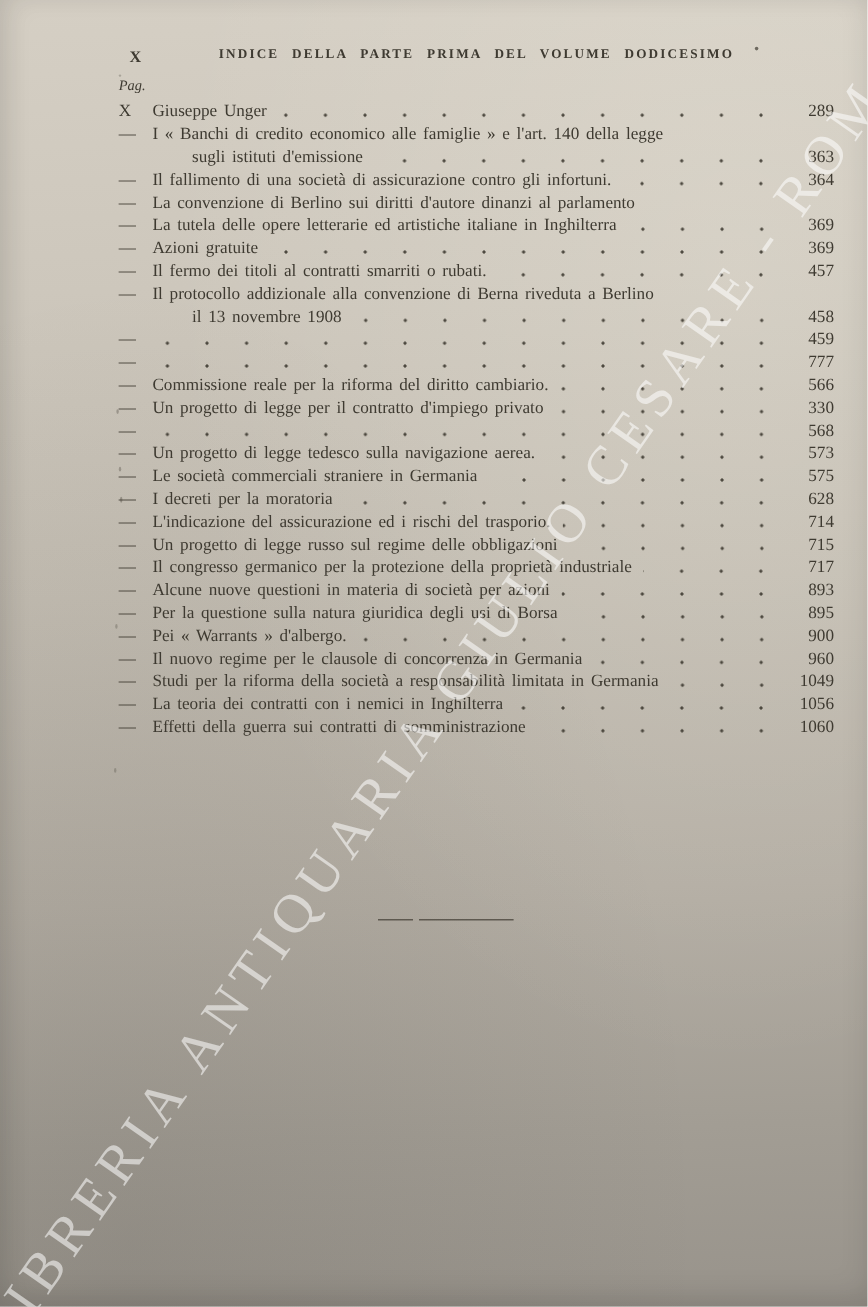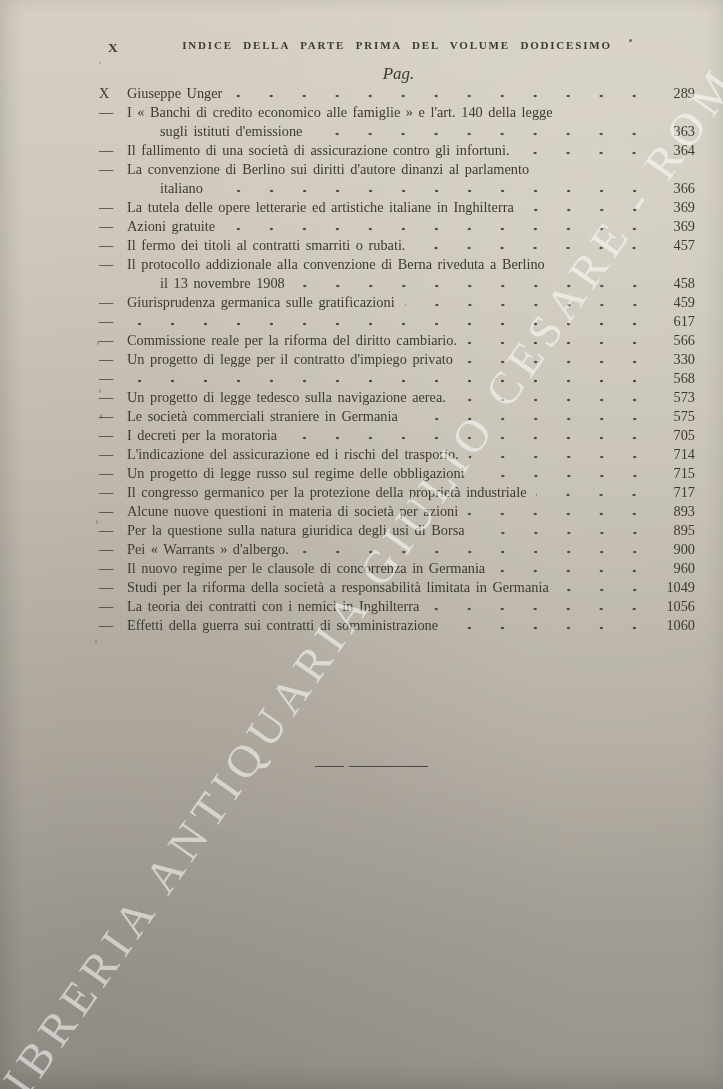--- a/index.html
+++ b/index.html
@@ -23,22 +23,22 @@
     color:rgba(255,255,255,0.55);pointer-events:none;z-index:5;
   }
   .folio{
     position:absolute;left:108px;top:40px;font-size:13.5px;font-weight:700;letter-spacing:1px;
   }
   .header-title{
     position:absolute;left:99px;top:39px;width:596px;text-align:center;
     font-size:11px;font-weight:700;letter-spacing:1.8px;word-spacing:6px;
   }
   .pag-label{
-    position:absolute;left:99px;top:64px;width:599px;text-align:center;
-    font-style:italic;font-size:17px;
+    position:absolute;left:99px;top:64px;width:599px;text-align:left;
+    font-style:italic;font-size:12px;
   }
   .index-list{
     position:absolute;left:99px;top:84px;width:596px;
     font-size:14.3px;line-height:19px;word-spacing:2px;
   }
   .entry{display:flex;align-items:flex-start;}
   .prefix{flex:0 0 28px;}
   .body{flex:1 1 auto;min-width:0;}
   .flexline{display:flex;align-items:baseline;}
   .l2{padding-left:33px;}
@@ -105,25 +105,20 @@
             <span class="t">Il fallimento di una società di assicurazione contro gli infortuni.</span>
             <span class="leader"></span>
             <span class="pg">364</span>
           </div>
         </div>
       </div>
       <div class="entry">
         <span class="prefix">—</span>
         <div class="body">
           <div class="l1">La convenzione di Berlino sui diritti d'autore dinanzi al parlamento</div>
-          <div class="l2 flexline">
-            <span class="t">italiano</span>
-            <span class="leader"></span>
-            <span class="pg">366</span>
-          </div>
         </div>
       </div>
       <div class="entry">
         <span class="prefix">—</span>
         <div class="body">
           <div class="l1 flexline">
             <span class="t">La tutela delle opere letterarie ed artistiche italiane in Inghilterra</span>
             <span class="leader"></span>
             <span class="pg">369</span>
           </div>
@@ -157,32 +152,31 @@
             <span class="t">il 13 novembre 1908</span>
             <span class="leader"></span>
             <span class="pg">458</span>
           </div>
         </div>
       </div>
       <div class="entry">
         <span class="prefix">—</span>
         <div class="body">
           <div class="l1 flexline">
-            <span class="t">Giurisprudenza germanica sulle gratificazioni</span>
             <span class="leader"></span>
             <span class="pg">459</span>
           </div>
         </div>
       </div>
       <div class="entry">
         <span class="prefix">—</span>
         <div class="body">
           <div class="l1 flexline">
             <span class="leader"></span>
-            <span class="pg">617</span>
+            <span class="pg">777</span>
           </div>
         </div>
       </div>
       <div class="entry">
         <span class="prefix">—</span>
         <div class="body">
           <div class="l1 flexline">
             <span class="t">Commissione reale per la riforma del diritto cambiario.</span>
             <span class="leader"></span>
             <span class="pg">566</span>
@@ -227,21 +221,21 @@
             <span class="pg">575</span>
           </div>
         </div>
       </div>
       <div class="entry">
         <span class="prefix">—</span>
         <div class="body">
           <div class="l1 flexline">
             <span class="t">I decreti per la moratoria</span>
             <span class="leader"></span>
-            <span class="pg">705</span>
+            <span class="pg">628</span>
           </div>
         </div>
       </div>
       <div class="entry">
         <span class="prefix">—</span>
         <div class="body">
           <div class="l1 flexline">
             <span class="t">L'indicazione del assicurazione ed i rischi del trasporio.</span>
             <span class="leader"></span>
             <span class="pg">714</span>

